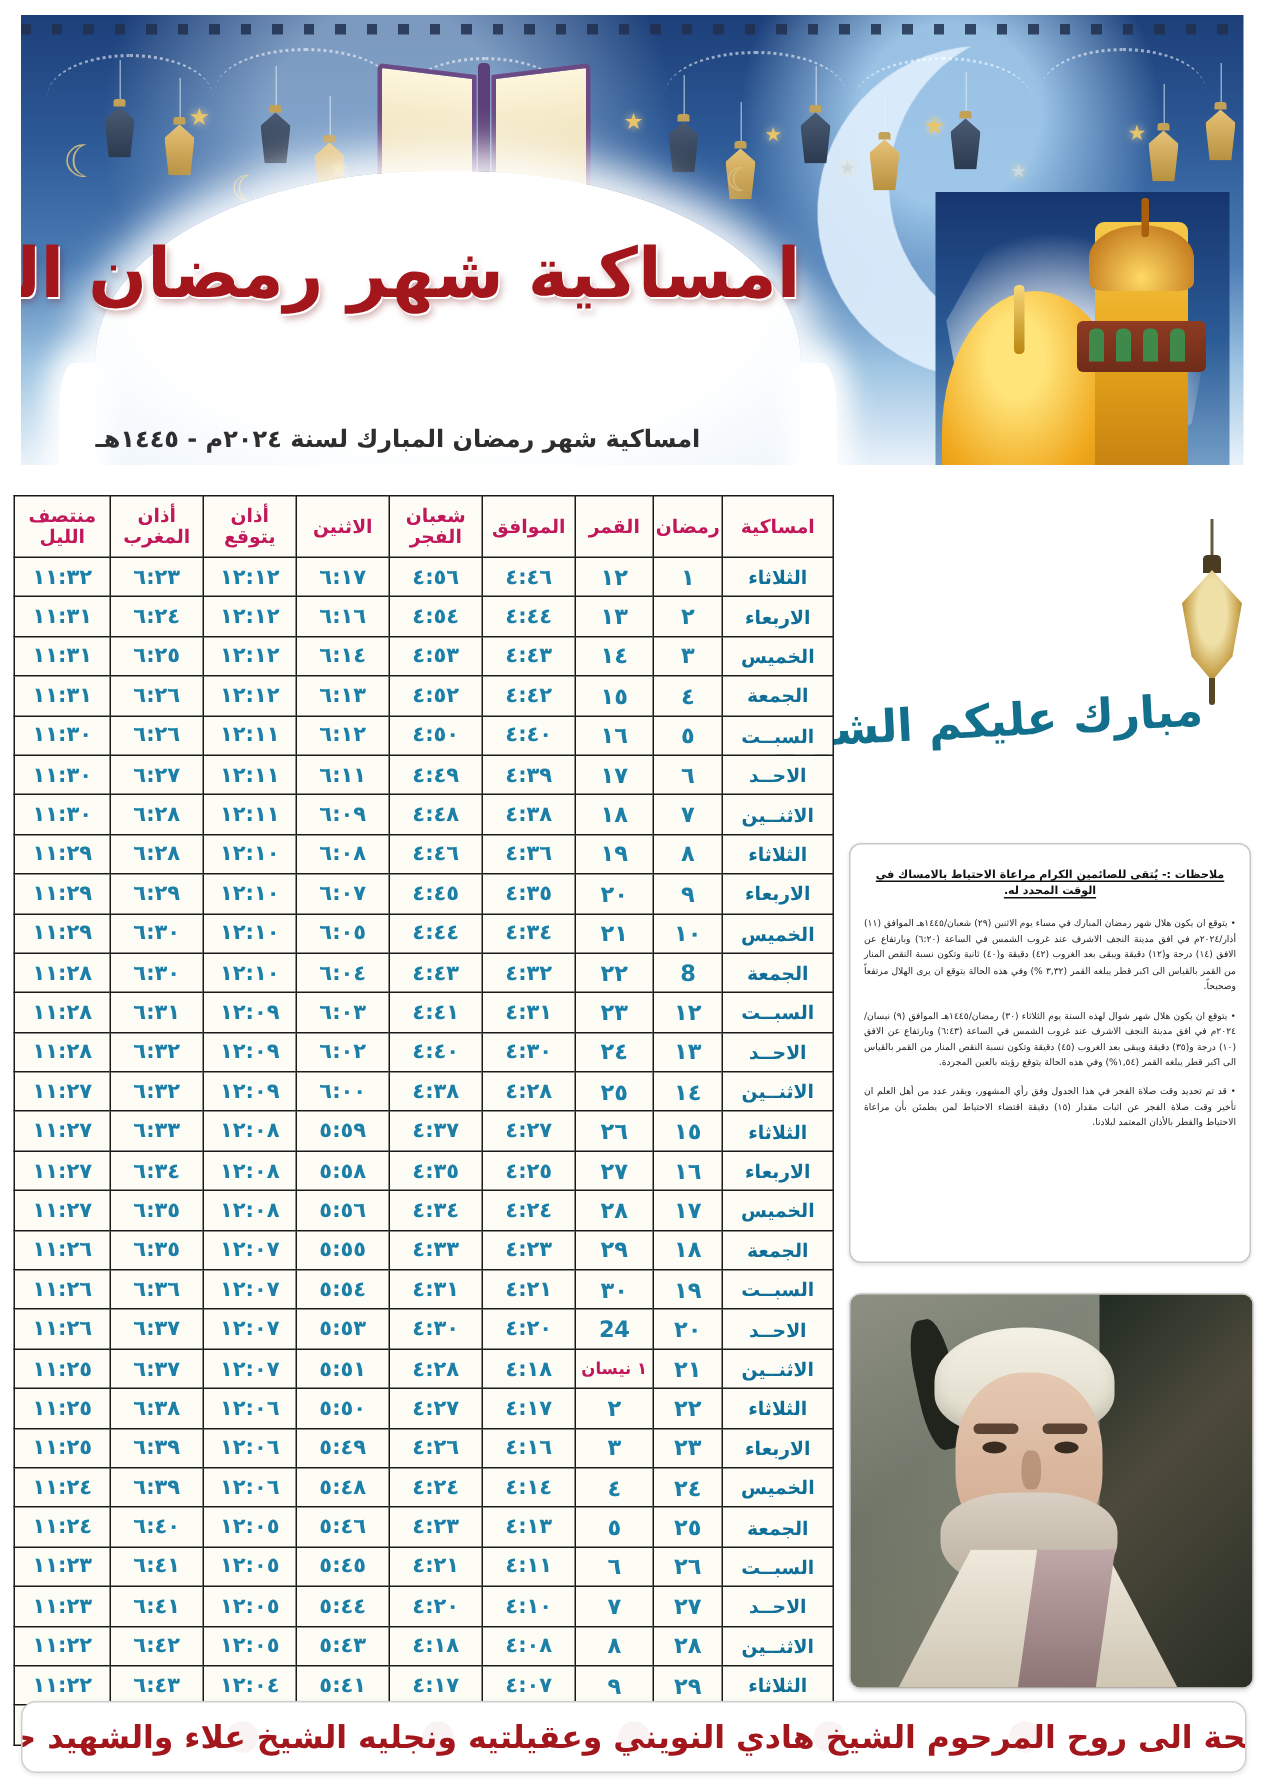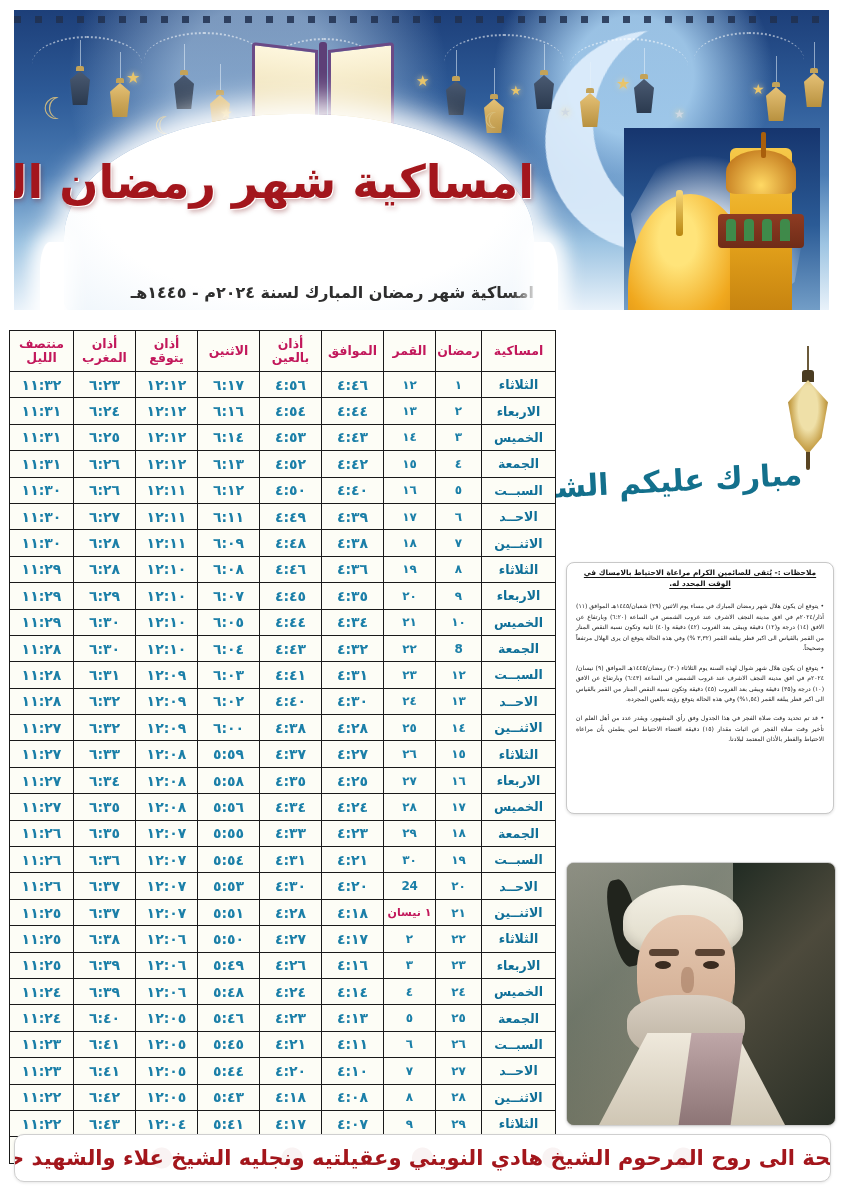--- a/index.html
+++ b/index.html
@@ -75,21 +75,21 @@
     font-size:15px;color:#d6a93c;font-weight:bold;letter-spacing:-1px;
     text-shadow:0 1px 0 rgba(255,255,255,.9);opacity:.92;
   }
   #main-title{
     position:absolute;left:0;right:0;top:44px;text-align:center;
     font-size:46px;font-weight:bold;color:#a3161c;letter-spacing:-2px;line-height:1.05;
     text-shadow:1px 1px 0 #fff, 2px 3px 5px rgba(120,20,24,.35);
     white-space:nowrap;
   }
   #sub-title{
-    position:absolute;left:0;right:0;bottom:12px;text-align:right;
+    position:absolute;left:0;right:0;bottom:12px;text-align:left;
     font-size:16px;font-weight:bold;color:#2e2e2e;white-space:nowrap;
   }
 
   
   #shrine{
     position:absolute;left:610px;top:118px;width:196px;height:216px;overflow:hidden;
     background:linear-gradient(180deg,#16356e 0%,#2b5b96 45%,#8fb8da 100%);
   }
   #shrine .halo{position:absolute;left:-10px;top:10px;width:210px;height:200px;
     background:radial-gradient(ellipse at 42% 70%,#fff 0 26%,rgba(255,255,255,.0) 62%);
@@ -142,39 +142,39 @@
     padding:0;
   }
   thead th{
     height:40px;color:#c2185b;font-weight:bold;font-size:12.5px;line-height:1.1;
     letter-spacing:-.4px;
   }
   tbody td{
     height:25.4px;font-size:14px;font-weight:bold;color:#1b7fa8;letter-spacing:-.3px;
   }
   tbody td.dayname{color:#0f6f98;font-size:12.5px;letter-spacing:-.6px;}
-  tbody td.hijri,tbody td.greg{font-size:12px;}
+  tbody td.hijri,tbody td.greg{font-size:15px;}
   tbody td.newmonth{color:#c2185b;font-size:11px;letter-spacing:-.6px;}
   
   col.c-day{width:74px}
   col.c-ram{width:46px}
   col.c-adh{width:52px}
   col.c-ims{width:62px}
   col.c-fjr{width:62px}
   col.c-shr{width:62px}
   col.c-dhr{width:62px}
   col.c-mgr{width:62px}
   col.c-mid{width:64px}
 
   
   #notes{
-    position:absolute;left:566px;top:562px;width:268px;height:252px;
+    position:absolute;left:566px;top:562px;width:268px;height:280px;
     background:#ffffff;border:1px solid #c8c8c8;border-radius:8px;
     box-shadow:0 1px 3px rgba(0,0,0,.12);
-    padding:4px 9px;box-sizing:border-box;overflow:hidden;
+    padding:14px 9px;box-sizing:border-box;overflow:hidden;
   }
   #notes .nhead{
     font-size:7.4px;font-weight:bold;color:#111;text-align:center;
     text-decoration:none;margin-bottom:12px;line-height:1.5;
   }
   #notes .nhead u{text-underline-offset:2px;}
   #notes .npara{
     font-size:6.1px;color:#1b1b1b;line-height:1.72;text-align:justify;
     margin:0 0 9px 0;
   }
@@ -366,21 +366,21 @@
           <col class="c-dhr">
           <col class="c-mgr">
           <col class="c-mid">
       </colgroup>
       <thead>
         <tr>
           <th>امساكية</th>
           <th>رمضان</th>
           <th>القمر</th>
           <th>الموافق</th>
-          <th>أذان بالعين</th>
+          <th>شعبان الفجر</th>
           <th>الاثنين</th>
           <th>أذان يتوقع</th>
           <th>أذان المغرب</th>
           <th>منتصف الليل</th>
         </tr>
       </thead>
       <tbody id="tbody">
           <tr>
             <td class="dayname">الثلاثاء</td>
             <td class="hijri">١</td>

